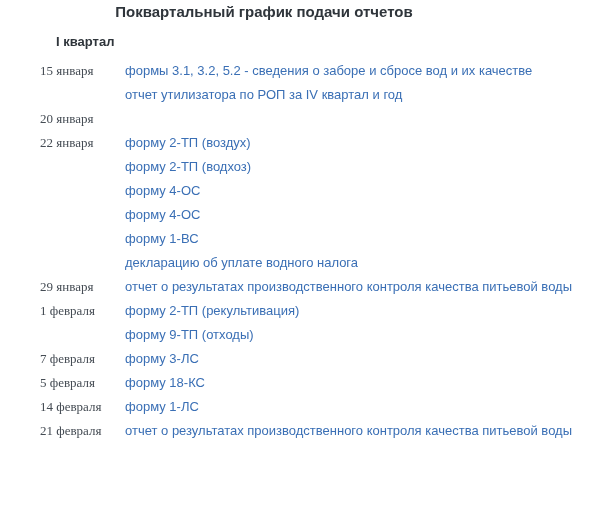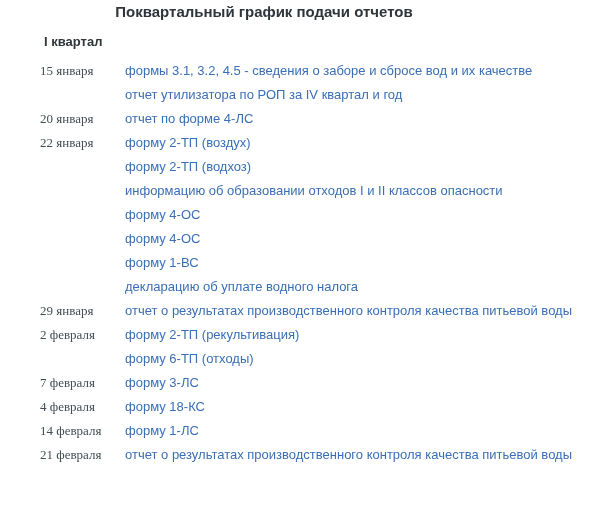--- a/index.html
+++ b/index.html
@@ -21,21 +21,21 @@
     width: 528px;
     margin: 0;
     text-align: center;
     font-size: 15px;
     font-weight: 700;
     line-height: 20px;
     color: var(--text-color, #2f353b);
   }
   .section-label {
     position: absolute;
-    left: 44px;
+    left: 56px;
     top: 34px;
     font-size: 13px;
     font-weight: 700;
     line-height: 16px;
     color: var(--text-color, #2f353b);
   }
   .rows {
     position: absolute;
     top: 59px;
     left: 0;
@@ -69,48 +69,43 @@
 </style>
 </head>
 <body style="background: rgb(255, 255, 255);">
 
 <div class="page">
   <h1 class="page-title">Поквартальный график подачи отчетов</h1>
   <div class="section-label">I квартал</div>
   <div class="rows">
   <div class="row">
     <span class="row-date">15 января</span>
-    <a class="report-link" href="#">формы 3.1, 3.2, 4.5 - сведения о заборе и сбросе вод и их качестве</a>
+    <a class="report-link" href="#">формы 3.1, 3.2, 5.2 - сведения о заборе и сбросе вод и их качестве</a>
   </div>
 
   <div class="row">
     <span class="row-date"></span>
     <a class="report-link" href="#">отчет утилизатора по РОП за IV квартал и год</a>
   </div>
 
   <div class="row">
     <span class="row-date">20 января</span>
-    <a class="report-link" href="#">отчет по форме 4-ЛС</a>
   </div>
 
   <div class="row">
     <span class="row-date">22 января</span>
     <a class="report-link" href="#">форму 2-ТП (воздух)</a>
   </div>
 
   <div class="row">
     <span class="row-date"></span>
     <a class="report-link" href="#">форму 2-ТП (водхоз)</a>
   </div>
 
 
-  <div class="row">
-    <span class="row-date"></span>
-    <a class="report-link" href="#">информацию об образовании отходов I и II классов опасности</a>
-  </div>
 
   <div class="row">
     <span class="row-date"></span>
     <a class="report-link" href="#">форму 4-ОС</a>
   </div>
 
   <div class="row">
     <span class="row-date"></span>
     <a class="report-link" href="#">форму 4-ОС</a>
   </div>
@@ -124,37 +119,37 @@
     <span class="row-date"></span>
     <a class="report-link" href="#">декларацию об уплате водного налога</a>
   </div>
 
   <div class="row">
     <span class="row-date">29 января</span>
     <a class="report-link" href="#">отчет о результатах производственного контроля качества питьевой воды</a>
   </div>
 
   <div class="row">
-    <span class="row-date">2 февраля</span>
+    <span class="row-date">1 февраля</span>
     <a class="report-link" href="#">форму 2-ТП (рекультивация)</a>
   </div>
 
   <div class="row">
     <span class="row-date"></span>
-    <a class="report-link" href="#">форму 6-ТП (отходы)</a>
+    <a class="report-link" href="#">форму 9-ТП (отходы)</a>
   </div>
 
 
   <div class="row">
     <span class="row-date">7 февраля</span>
     <a class="report-link" href="#">форму 3-ЛС</a>
   </div>
 
   <div class="row">
-    <span class="row-date">4 февраля</span>
+    <span class="row-date">5 февраля</span>
     <a class="report-link" href="#">форму 18-КС</a>
   </div>
 
   <div class="row">
     <span class="row-date">14 февраля</span>
     <a class="report-link" href="#">форму 1-ЛС</a>
   </div>
 
 
   <div class="row">

